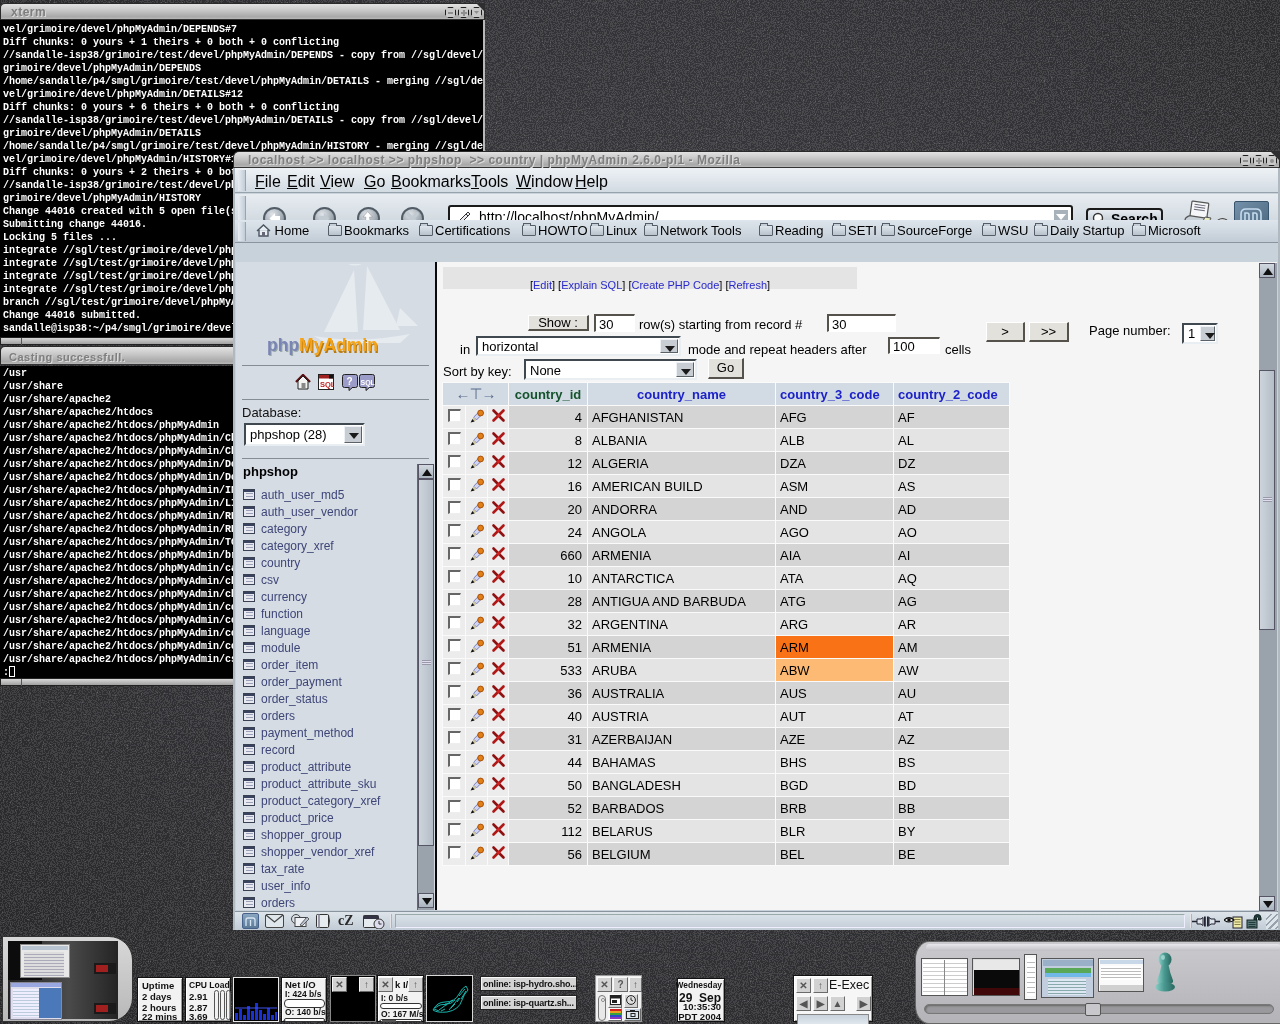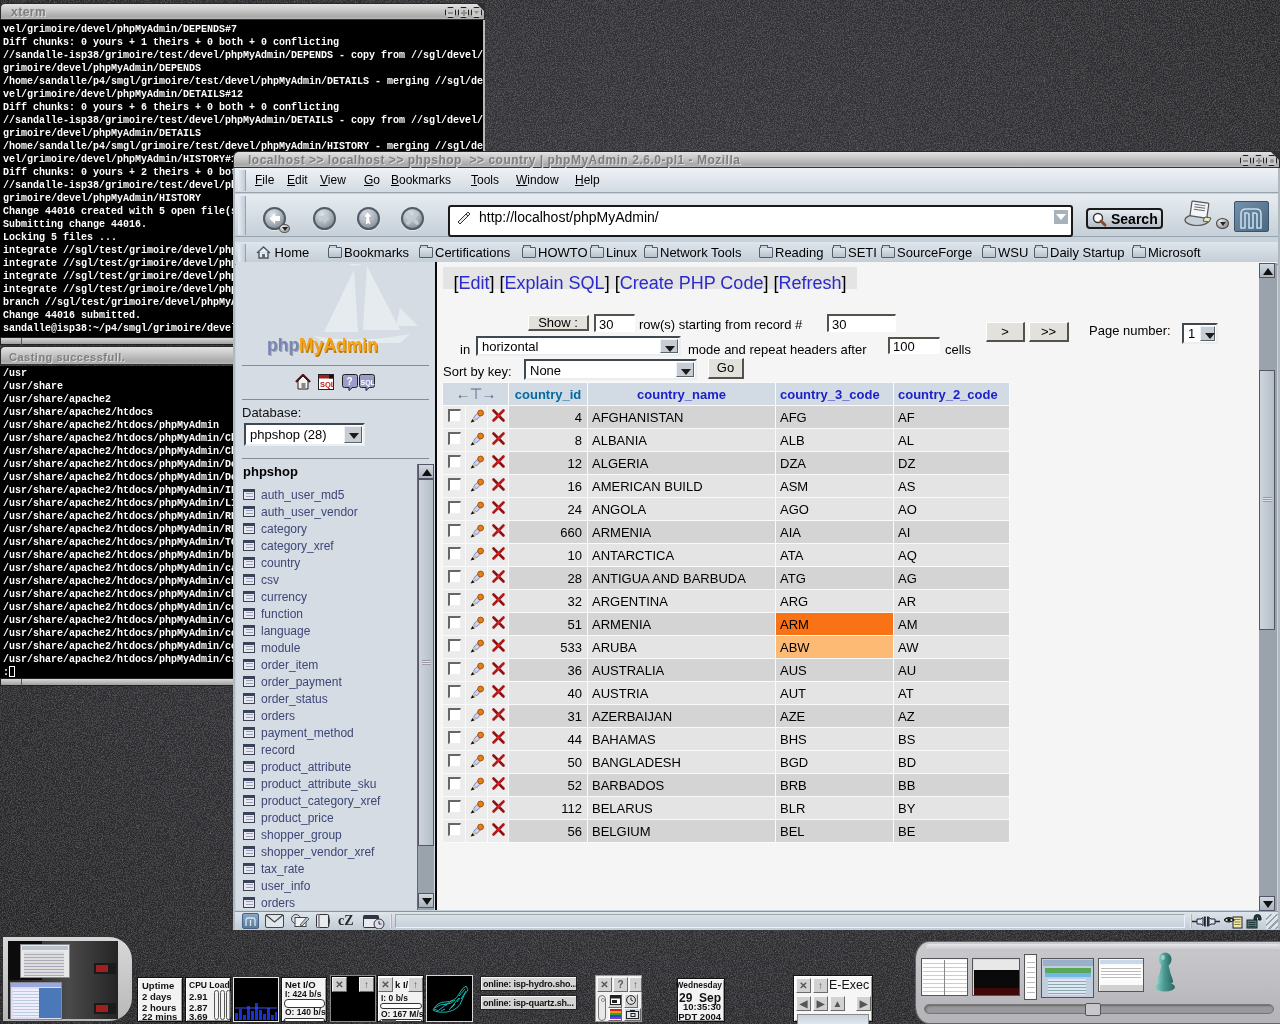--- a/index.html
+++ b/index.html
@@ -2,21 +2,21 @@
 <html><head><meta charset="utf-8"><style>
 *{margin:0;padding:0;box-sizing:border-box}
 html,body{width:1280px;height:1024px;overflow:hidden}
 body{position:relative;font-family:"Liberation Sans",sans-serif;background:radial-gradient(ellipse at 52% 40%, #3b3b3f 0%, #323236 55%, #272729 100%)}
 .ab{position:absolute}
 .term{font-family:"Liberation Mono",monospace;font-size:10px;line-height:13px;color:#fff;white-space:pre;font-weight:bold;letter-spacing:0}
 .tbar{background:linear-gradient(#e2e2e2,#c9c9c9 40%,#a8a8a8 85%,#b8b8b8);border:1px solid #2a2a2a;border-bottom:1px solid #333}
 .ttxt{font-size:12px;font-weight:bold;color:#7e7e7e;text-shadow:1px 1px 0 #dcdcdc;letter-spacing:0.5px;white-space:nowrap}
 .obtn{position:absolute;width:11px;height:11px;background:#c9c9c9;border:1.6px solid #1f1f1f;clip-path:polygon(30% 0,70% 0,100% 30%,100% 70%,70% 100%,30% 100%,0 70%,0 30%)}
 .obtn i{position:absolute;background:#8f8f8f}
-.mbar{font-size:12px;color:#000}
+.mbar{font-size:16px;color:#000}
 .mbar u{text-decoration:underline}
 .grippy{position:absolute;left:3px;width:8px;background:linear-gradient(90deg,#e8edf2,#c2ccd6);border-right:1px solid #9aa4ae}
 .navbtn{position:absolute;width:23px;height:23px;border-radius:50%;background:radial-gradient(circle at 38% 28%,#dfe4e9,#aab2ba 50%,#828c96 85%,#909aa4);border:2px solid #525c66;box-shadow:0 1px 1px rgba(255,255,255,0.45)}
 .pt-item{display:inline-block;font-size:13px;color:#000;margin-right:9px}
 .folder{display:inline-block;width:14px;height:11px;vertical-align:-1px;margin-right:2px;position:relative;background:linear-gradient(#dfe6ec,#b8c2cc);border:1px solid #555e68;border-radius:1px}
 .folder:before{content:"";position:absolute;left:0;top:-3px;width:6px;height:2px;background:#c6cfd8;border:1px solid #555e68;border-bottom:none}
 .hr{position:absolute;height:1px;background:#848c94}
 .sbicon{position:absolute}
 .ticon{position:absolute;left:0;top:3px;width:12px;height:11px;border:1px solid #3a4152;background:#e8e8f0}
 .ticon:before{content:"";position:absolute;left:0;top:0;width:10px;height:2px;background:#39425f}
@@ -214,21 +214,21 @@
       <div class="ab" style="left:981px;top:24px;width:13px;height:11px;border-radius:50%;background:radial-gradient(circle at 35% 30%,#eee,#777);border:1px solid #444"></div>
       <div class="ab" style="left:984.5px;top:27.5px;width:0;height:0;border:3px solid transparent;border-top:4px solid #222"></div>
 
       <div class="ab" style="left:999px;top:7px;width:35px;height:31px;background:linear-gradient(135deg,#7590aa,#4a687f);border:1px solid #39556d;border-radius:2px">
         <svg class="ab" style="left:3px;top:4px" width="29" height="24">
             <path d="M3 22 L3 8 Q3 3 8 3 L18 3 Q23 3 23 8 L23 22 L19 22 L19 9 Q19 7 17 7 L15 7 L15 22 L11 22 L11 9 Q11 7 9 7 L7 7 L7 22 Z" fill="none" stroke="#c6dcee" stroke-width="1.6"></path>
           </svg>
       </div>
     </div>
 
-    <div class="ab" style="left:0;top:74px;width:1043px;height:23px;background:linear-gradient(#dee5ec,#c2ccd6);border-bottom:1px solid #8a949e">
+    <div class="ab" style="left:0;top:52px;width:1043px;height:23px;background:linear-gradient(#dee5ec,#c2ccd6);border-bottom:1px solid #8a949e">
       <div class="grippy" style="top:2px;height:19px"></div>
       <span class="pt-item ab" style="left:21px;top:3px"><svg width="15" height="13" style="vertical-align:-2px">
             <path d="M1 7 L7.5 1 L14 7 M3 6 L3 12 L12 12 L12 6" fill="#e8eef2" stroke="#4a5560" stroke-width="1.4"></path>
             <rect x="6" y="8" width="3" height="4" fill="#667"></rect>
           </svg> Home</span>
       <span class="pt-item ab" style="left:93px;top:3px"><span class="folder"></span>Bookmarks</span>
       <span class="pt-item ab" style="left:184px;top:3px"><span class="folder"></span>Certifications</span>
       <span class="pt-item ab" style="left:287px;top:3px"><span class="folder"></span>HOWTO</span>
       <span class="pt-item ab" style="left:355px;top:3px"><span class="folder"></span>Linux</span>
       <span class="pt-item ab" style="left:409px;top:3px"><span class="folder"></span>Network Tools</span>
@@ -395,21 +395,21 @@
             </div>
           <div class="ab" style="left:0;top:429px;width:16px;height:15px;background:linear-gradient(#d2d9e0,#aab4be);border:1px solid #556">
               <div class="ab" style="left:3px;top:4px;border:5px solid transparent;border-top:7px solid #111;border-bottom:none"></div>
             </div>
         </div>
       </div>
       <div class="ab" style="left:199px;top:0;width:2px;height:648px;background:#0a0a0a"></div>
 
       <div class="ab" id="main" style="left:201px;top:0;width:822px;height:648px;background:#f5f5f6;overflow:hidden">
       <div class="ab" style="left:6px;top:5px;width:414px;height:22px;background:#e4e4e4">
-            <div style="text-align:center;font-size:18px;padding-top:6px;color:#000">[<span style="color:#2a2acc">Edit</span>] [<span style="color:#2a2acc">Explain SQL</span>] [<span style="color:#2a2acc">Create PHP Code</span>] [<span style="color:#2a2acc">Refresh</span>]</div>
+            <div style="text-align:center;font-size:11px;padding-top:12px;color:#000">[<span style="color:#2a2acc">Edit</span>] [<span style="color:#2a2acc">Explain SQL</span>] [<span style="color:#2a2acc">Create PHP Code</span>] [<span style="color:#2a2acc">Refresh</span>]</div>
           </div>
       <div class="btn3d" style="left:91px;top:53px;width:61px;height:16px;line-height:14px">Show :</div>
       <div class="inp" style="left:157px;top:52px;width:41px;height:18px;padding-top:1px">30</div>
       <span class="ctext" style="left:202px;top:55px">row(s) starting from record #</span>
       <div class="inp" style="left:390px;top:52px;width:69px;height:18px;padding-top:1px">30</div>
       <span class="ctext" style="left:23px;top:80px">in</span>
       <div class="selbox" style="left:39px;top:74px;width:205px;height:20px">
             <span style="position:absolute;left:4px;top:1px">horizontal</span>
             <span class="selarrow"></span>
           </div>
@@ -435,21 +435,21 @@
               <col style="width:21px">
               <col style="width:20px">
               <col style="width:78px">
               <col style="width:187px">
               <col style="width:117px">
               <col style="width:115px">
             </colgroup>
 <tbody>
               <tr>
                 <th colspan="3" style="background:#d2dbe4;color:#5a6b8e;font-size:15px;font-weight:normal;letter-spacing:-1px">←⊤→</th>
-                <th style="background:#d2dbe4;color:#0369a1">country_id</th>
+                <th style="background:#d2dbe4;color:#14532d">country_id</th>
                 <th style="background:#d2dbe4;color:#1c22c8">country_name</th>
                 <th style="background:#d2dbe4;color:#1c22c8;text-align:left;padding-left:4px">country_3_code</th>
                 <th style="background:#d2dbe4;color:#1c22c8;text-align:left;padding-left:4px">country_2_code</th>
               </tr>
 <tr>
                 <td style="background:#ececec;text-align:center"><span class="cb"></span></td>
                 <td style="background:#ececec;text-align:center"><svg width="16" height="16">
                     <polygon points="4.6,9.2 9.8,4 12.6,6.8 7.4,12" fill="#d0d4f0" stroke="#6a74b0" stroke-width="0.9"></polygon>
                     <circle cx="11.6" cy="5" r="2.9" fill="#e28018" stroke="#a04808" stroke-width="0.9"></circle>
                     <polygon points="4.6,9.2 7.4,12 5.6,13.4 3.4,11" fill="#cfc69e"></polygon>
@@ -511,20 +511,38 @@
                   </svg></td>
                 <td style="background:#ececec;text-align:center"><svg width="15" height="15">
                     <path d="M2.5 2.5 L12.5 12.5" stroke="#8e1010" stroke-width="2.6" stroke-linecap="round"></path>
                     <path d="M12.5 2.5 L2.5 12.5" stroke="#b01818" stroke-width="2.6" stroke-linecap="round"></path>
                     <circle cx="7.5" cy="7.5" r="1.6" fill="#d42020"></circle>
                   </svg></td>
                 <td style="background:#e4e4e4;text-align:right;padding-right:5px">16</td>
                 <td style="background:#e4e4e4;padding-left:4px">AMERICAN BUILD</td>
                 <td style="background:#e4e4e4;padding-left:4px">ASM</td>
                 <td style="background:#e4e4e4;padding-left:4px">AS</td>
+              </tr>
+<tr>
+                <td style="background:#ececec;text-align:center"><span class="cb"></span></td>
+                <td style="background:#ececec;text-align:center"><svg width="16" height="16">
+                    <polygon points="4.6,9.2 9.8,4 12.6,6.8 7.4,12" fill="#d0d4f0" stroke="#6a74b0" stroke-width="0.9"></polygon>
+                    <circle cx="11.6" cy="5" r="2.9" fill="#e28018" stroke="#a04808" stroke-width="0.9"></circle>
+                    <polygon points="4.6,9.2 7.4,12 5.6,13.4 3.4,11" fill="#cfc69e"></polygon>
+                    <polygon points="5.6,13.4 3.4,11 1.6,14.6" fill="#111"></polygon>
+                  </svg></td>
+                <td style="background:#ececec;text-align:center"><svg width="15" height="15">
+                    <path d="M2.5 2.5 L12.5 12.5" stroke="#8e1010" stroke-width="2.6" stroke-linecap="round"></path>
+                    <path d="M12.5 2.5 L2.5 12.5" stroke="#b01818" stroke-width="2.6" stroke-linecap="round"></path>
+                    <circle cx="7.5" cy="7.5" r="1.6" fill="#d42020"></circle>
+                  </svg></td>
+                <td style="background:#d4d4d4;text-align:right;padding-right:5px">20</td>
+                <td style="background:#d4d4d4;padding-left:4px">ANDORRA</td>
+                <td style="background:#d4d4d4;padding-left:4px">AND</td>
+                <td style="background:#d4d4d4;padding-left:4px">AD</td>
               </tr>
 <tr>
                 <td style="background:#ececec;text-align:center"><span class="cb"></span></td>
                 <td style="background:#ececec;text-align:center"><svg width="16" height="16">
                     <polygon points="4.6,9.2 9.8,4 12.6,6.8 7.4,12" fill="#d0d4f0" stroke="#6a74b0" stroke-width="0.9"></polygon>
                     <circle cx="11.6" cy="5" r="2.9" fill="#e28018" stroke="#a04808" stroke-width="0.9"></circle>
                     <polygon points="4.6,9.2 7.4,12 5.6,13.4 3.4,11" fill="#cfc69e"></polygon>
                     <polygon points="5.6,13.4 3.4,11 1.6,14.6" fill="#111"></polygon>
                   </svg></td>
                 <td style="background:#ececec;text-align:center"><svg width="15" height="15">

